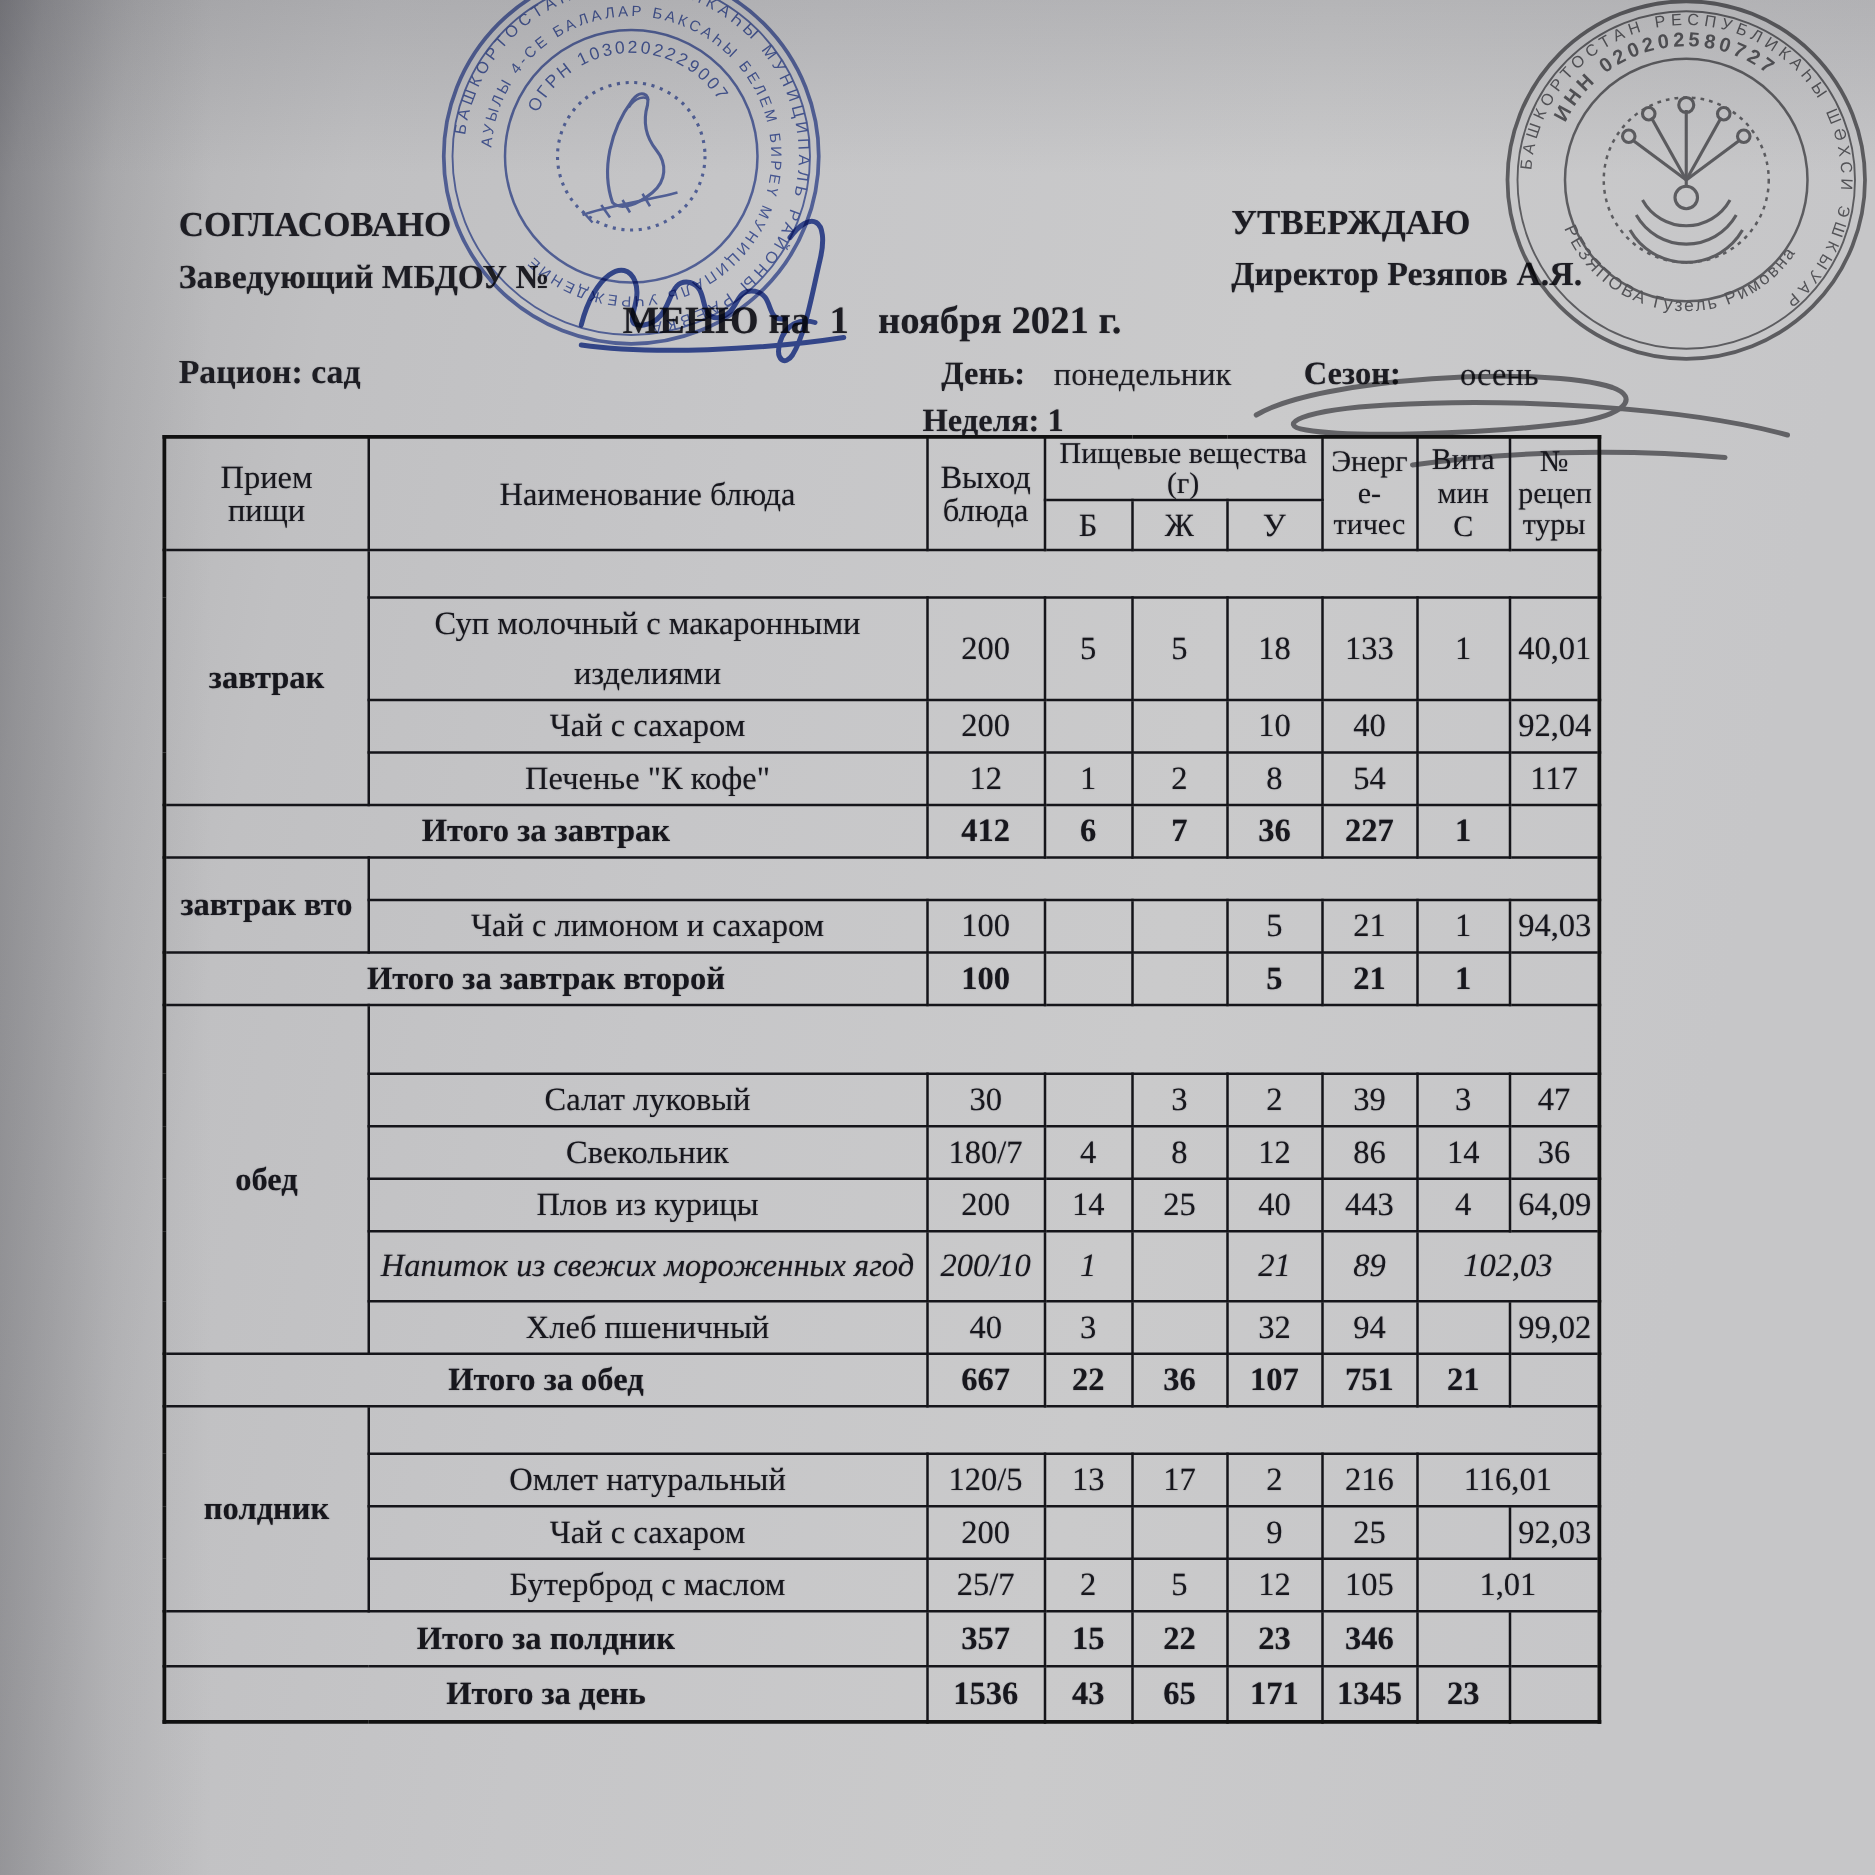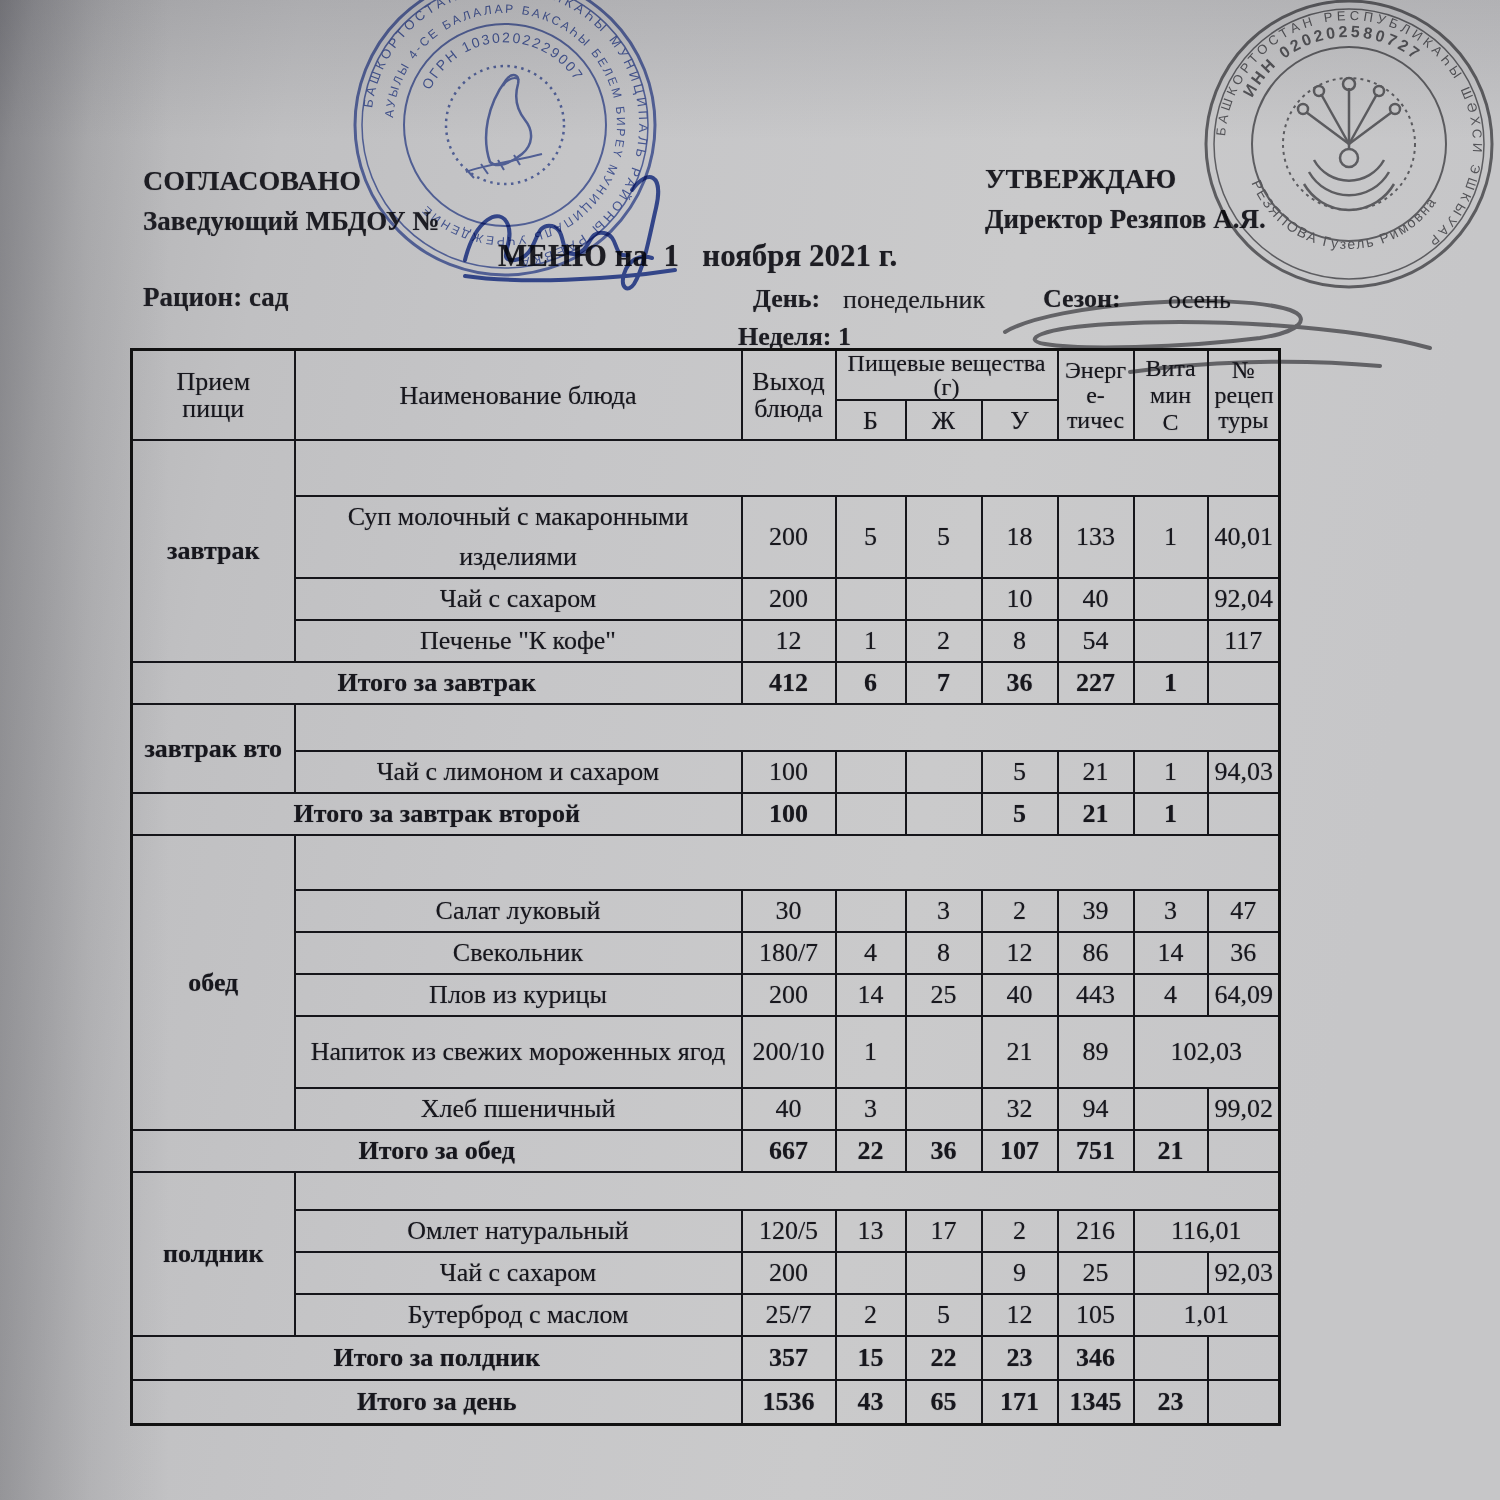--- a/index.html
+++ b/index.html
@@ -164,21 +164,21 @@
       <td rowspan="2" class="hc" style="line-height:25px;font-size:24px;">№
 рецеп
 туры</td>
     </tr>
     <tr style="height:40px;">
       <td class="hc">Б</td>
       <td class="hc">Ж</td>
       <td class="hc">У</td>
     </tr>
 
-    <tr style="height:56px;">
+    <tr style="height:38px;">
       <td rowspan="4" class="sect">завтрак</td>
       <td colspan="8"></td>
     </tr>
     <tr style="height:80px;">
       <td class="name">Суп молочный с макаронными изделиями</td>
       <td>200</td>
       <td>5</td>
       <td>5</td>
       <td>18</td>
       <td>133</td>
@@ -209,21 +209,21 @@
       <td colspan="2" class="tot">Итого за завтрак</td>
       <td class="totv">412</td>
       <td class="bv">6</td>
       <td class="bv">7</td>
       <td class="bv">36</td>
       <td class="bv">227</td>
       <td class="bv">1</td>
       <td></td>
     </tr>
 
-    <tr style="height:47px;">
+    <tr style="height:34px;">
       <td rowspan="2" class="sect">завтрак вто</td>
       <td colspan="8"></td>
     </tr>
     <tr style="height:40px;">
       <td class="name">Чай с лимоном и сахаром</td>
       <td>100</td>
       <td></td>
       <td></td>
       <td>5</td>
       <td>21</td>
@@ -268,21 +268,21 @@
     <tr style="height:40px;">
       <td class="name">Плов из курицы</td>
       <td>200</td>
       <td>14</td>
       <td>25</td>
       <td>40</td>
       <td>443</td>
       <td>4</td>
       <td>64,09</td>
     </tr>
-    <tr style="height:72px;">
+    <tr style="height:56px;font-style:italic;">
       <td class="name">Напиток из свежих мороженных ягод</td>
       <td style="padding:0 2px;">200/10</td>
       <td>1</td>
       <td></td>
       <td>21</td>
       <td>89</td>
       <td colspan="2">102,03</td>
     </tr>
     <tr style="height:40px;">
       <td class="name">Хлеб пшеничный</td>

